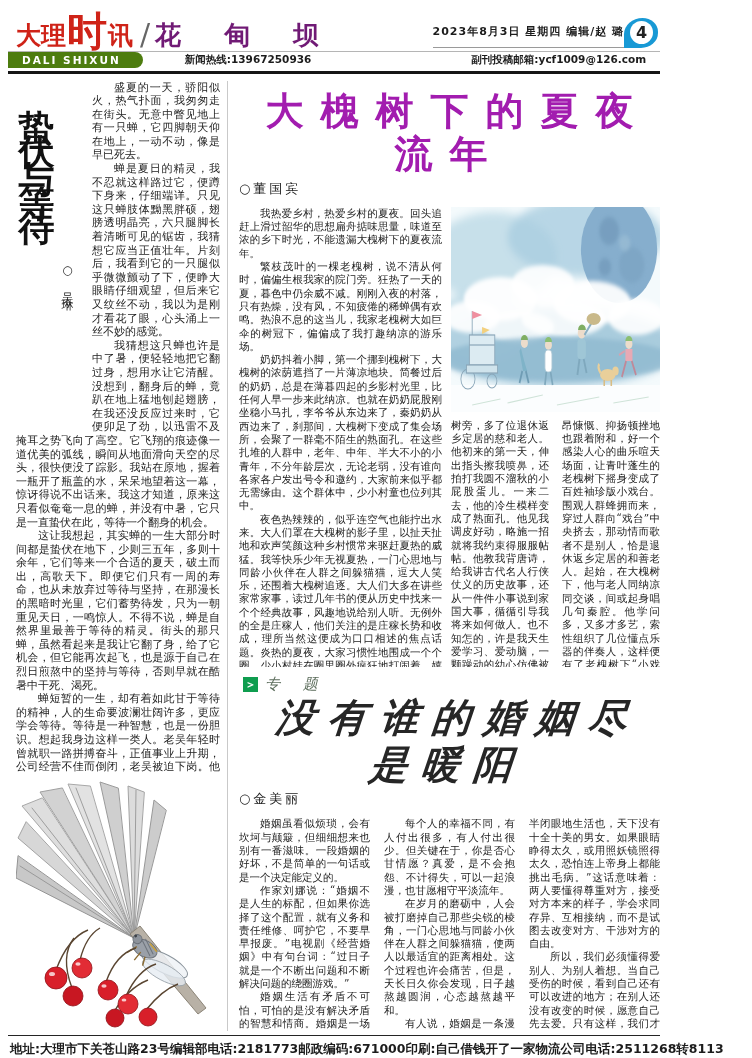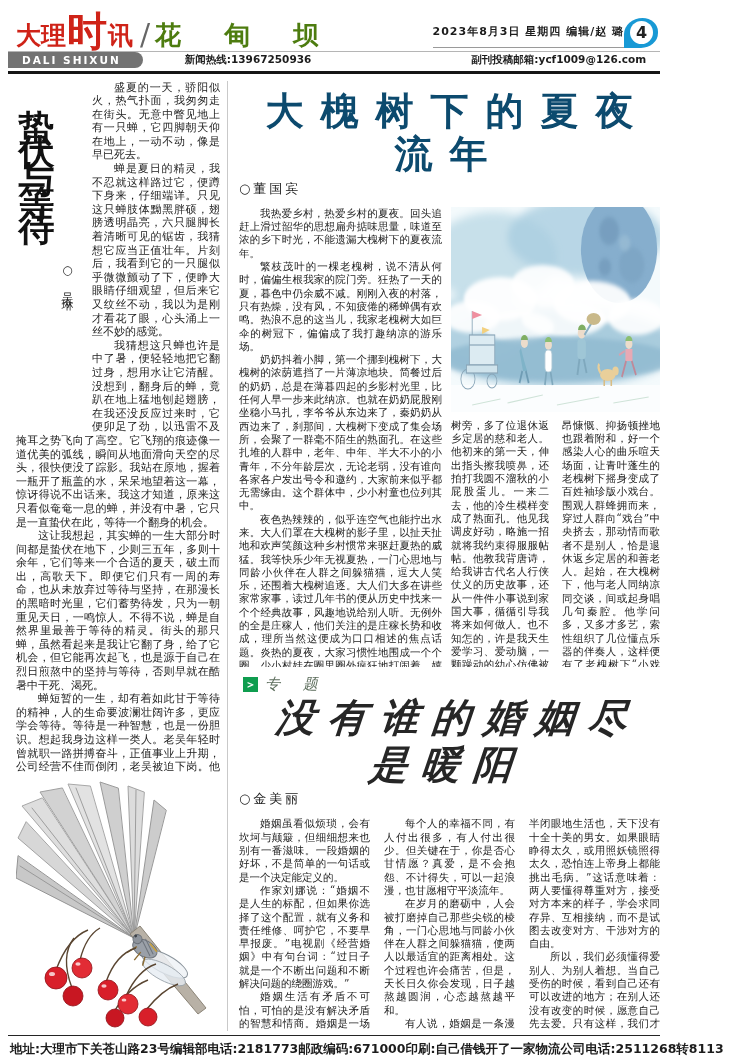--- a/index.html
+++ b/index.html
@@ -10,28 +10,28 @@
   }
   .page { width:668px; height:1058px; display:flex; flex-direction:column; padding:0 8px; }
 
   
   .header { padding-top:14px; flex:0 0 auto; }
   .mast-row { display:flex; justify-content:space-between; align-items:flex-end; padding:0 2px 1px 8px; }
   .brand-wrap { display:flex; align-items:flex-end; }
   .brand { color:#cf2318; font-weight:bold; font-size:25px; line-height:1; display:flex; align-items:flex-end; }
   .brand .big { font-size:40px; line-height:0.85; margin:0 1px; }
   .slash { color:#666; font-size:30px; font-weight:normal; margin:0 5px 0 7px; line-height:0.9; }
-  .section-name { color:#4d7c0f; font-size:26px; font-weight:bold; letter-spacing:17px; line-height:1; white-space:nowrap; }
+  .section-name { color:#701a75; font-size:26px; font-weight:bold; letter-spacing:17px; line-height:1; white-space:nowrap; }
   .date-area { display:flex; align-items:flex-end; }
   .date-line { font-size:11px; font-weight:bold; font-family:"DejaVu Sans",sans-serif; padding-bottom:8px; border-bottom:1px solid #9a9a9a; letter-spacing:1px; }
   .badge4 { position:relative; width:34px; height:30px; background:#1899d5; border-radius:60% 50% 55% 0; margin-bottom:0; }
   .badge4 .inner { position:absolute; left:6px; top:3px; width:23px; height:23px; background:#fff; border-radius:50%;
      display:flex; align-items:center; justify-content:center; font-size:16px; font-weight:bold; color:#222; font-family:"DejaVu Sans",sans-serif;}
   .info-row { display:flex; align-items:center; margin-top:2px; height:17px; border-top:1px solid #b5b5b5; }
-  .en-bar { background:#737373; color:#fff; font-family:"DejaVu Sans",sans-serif; font-size:10.5px; font-weight:bold;
+  .en-bar { background:#4d7c0f; color:#fff; font-family:"DejaVu Sans",sans-serif; font-size:10.5px; font-weight:bold;
     letter-spacing:2px; padding:2px 22px 2px 14px; border-radius:0 9px 9px 0; white-space:nowrap; }
   .hotline { margin-left:42px; font-size:10.5px; font-weight:bold; font-family:"DejaVu Sans",sans-serif; }
   .email { margin-left:160px; font-size:10.5px; font-weight:bold; font-family:"DejaVu Sans",sans-serif; }
   .thick-rule { height:2.5px; background:#161616; margin-top:3px; }
 
   
   .content { flex:1 1 auto; display:flex; padding:7px 0 0 8px; overflow:hidden; }
   .left-strip { width:212px; flex:0 0 212px; padding-right:7px; border-right:1px solid #c9c9c9; }
   .main-area { flex:1 1 auto; padding-left:11px; overflow:hidden; }
 
@@ -40,21 +40,21 @@
   .title-float { float:left; width:76px; height:352px; display:flex; }
   .v-title { writing-mode:vertical-rl; text-orientation:upright; font-size:36px; font-weight:bold;
     letter-spacing:25px; line-height:1.15; color:#111; }
   .v-author { writing-mode:vertical-rl; text-orientation:upright; font-size:12px; letter-spacing:6px; margin-top:182px; margin-left:1px; color:#222; }
   .left-text-region p { font-size:11px; line-height:13.6px; text-align:justify; text-indent:2em; margin:0; }
   .fan-box { height:250px; margin-top:5px; }
   .fan-box svg { display:block; }
 
   
   .locust-title { text-align:center; font-size:38px; font-weight:bold; letter-spacing:17px; text-indent:17px;
-    margin:8px 0 4px; line-height:1.15; color:#0c4a6e; }
+    margin:8px 0 4px; line-height:1.15; color:#a21caf; }
   .byline { text-align:left; font-size:13px; letter-spacing:3px; margin:0 0 9px; color:#222; }
   .locust-body { display:flex; height:460px; overflow:hidden; }
   .lcol1 { width:203px; flex:0 0 203px; margin-right:9px; overflow:hidden; }
   .lright { flex:1 1 auto; display:flex; flex-direction:column; overflow:hidden; }
   .scene-box { height:205px; flex:0 0 205px; margin-bottom:7px; }
   .lcols2 { flex:1 1 auto; display:flex; gap:13px; overflow:hidden; }
   .lcol { flex:1 1 0; overflow:hidden; }
   p.body { font-size:10.5px; line-height:13.3px; text-align:justify; text-indent:2em; margin:0; }
   p.noindent { text-indent:0; }
 

